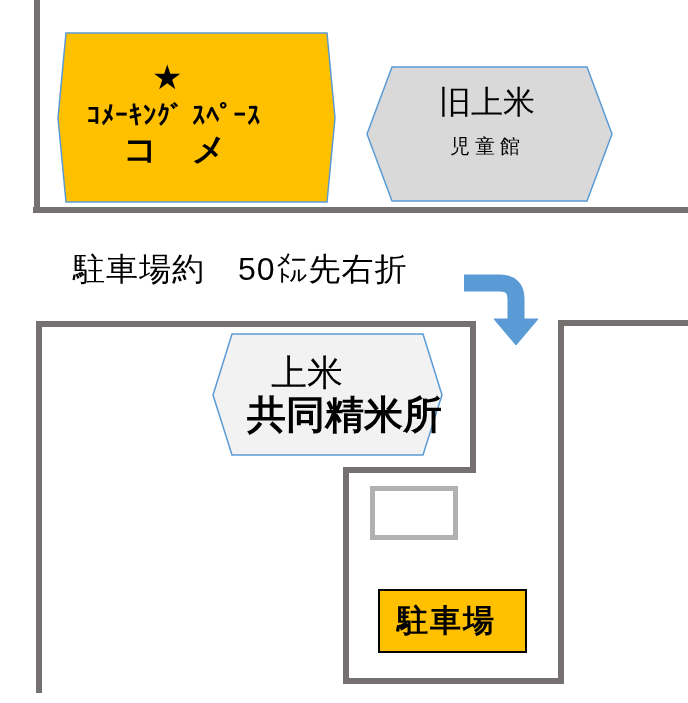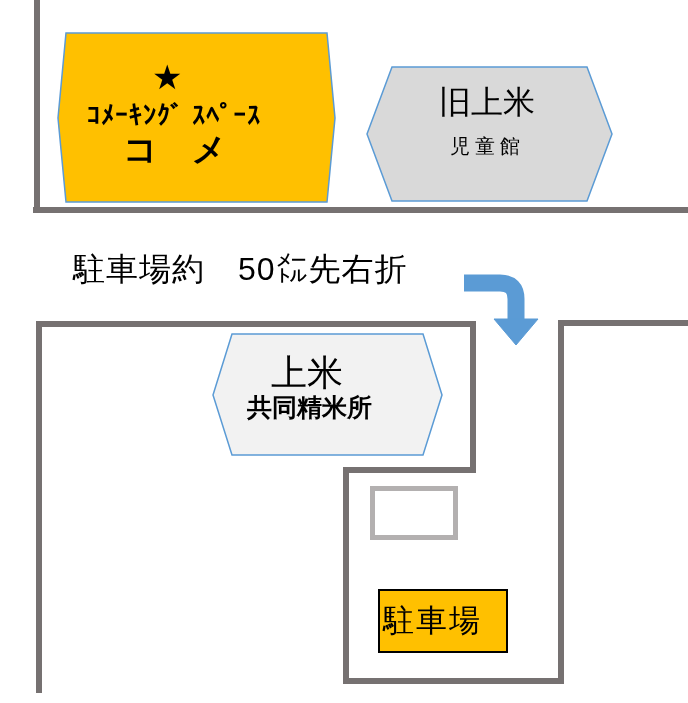--- a/index.html
+++ b/index.html
@@ -28,37 +28,37 @@
   #hex-komeking .star{left:95px;top:28px;font-size:34px;}
   #hex-komeking .sub{left:30px;top:70px;font-size:26px;letter-spacing:1px;font-weight:bold;}
   #hex-komeking .main{left:66px;top:100px;font-size:34px;font-weight:bold;}
 
   #hex-jidokan{left:366px;top:66px;width:247px;height:136px;}
   #hex-jidokan .l1{left:41px;top:20px;font-size:32px;margin-left:32px;}
   #hex-jidokan .l2{left:84px;top:72px;font-size:20px;letter-spacing:5px;font-family:Liberation Mono, monospace;}
 
   #hex-seimaijo{left:212px;top:333px;width:231px;height:123px;}
   #hex-seimaijo .l1{left:35px;top:22px;font-size:36px;font-weight:normal;margin-left:24px;}
-  #hex-seimaijo .l2{left:35px;top:62px;font-size:25px;font-weight:bold;font-family:Liberation Serif, serif;}
+  #hex-seimaijo .l2{left:35px;top:62px;font-size:39px;font-weight:bold;font-family:Liberation Serif, serif;}
 
   #direction-text{
     position:absolute;left:73px;top:250px;font-size:32px;line-height:1.2;
     white-space:nowrap;letter-spacing:1px;
   }
 
   #white-building{
     position:absolute;left:370px;top:486px;width:88px;height:54px;
     background:#ffffff;border:5px solid #b3b0b0;box-sizing:border-box;
   }
 
   #parking-sign{
-    position:absolute;left:378px;top:589px;width:130px;height:64px;
+    position:absolute;left:378px;top:589px;width:149px;height:64px;
     background:#FFC000;border:2px solid #000;box-sizing:border-box;
-    display:flex;align-items:center;padding-left:3px;
-    font-size:31px;letter-spacing:2px;white-space:nowrap;
+    display:flex;align-items:center;padding-left:17px;
+    font-size:31px;letter-spacing:2px;white-space:nowrap;font-weight:bold;
   }
 
   #turn-arrow{position:absolute;left:455px;top:265px;width:95px;height:85px;}
   .no-fill{fill:none;}
 </style>
 </head>
 <body>
 
 <div class="canvas">
 

